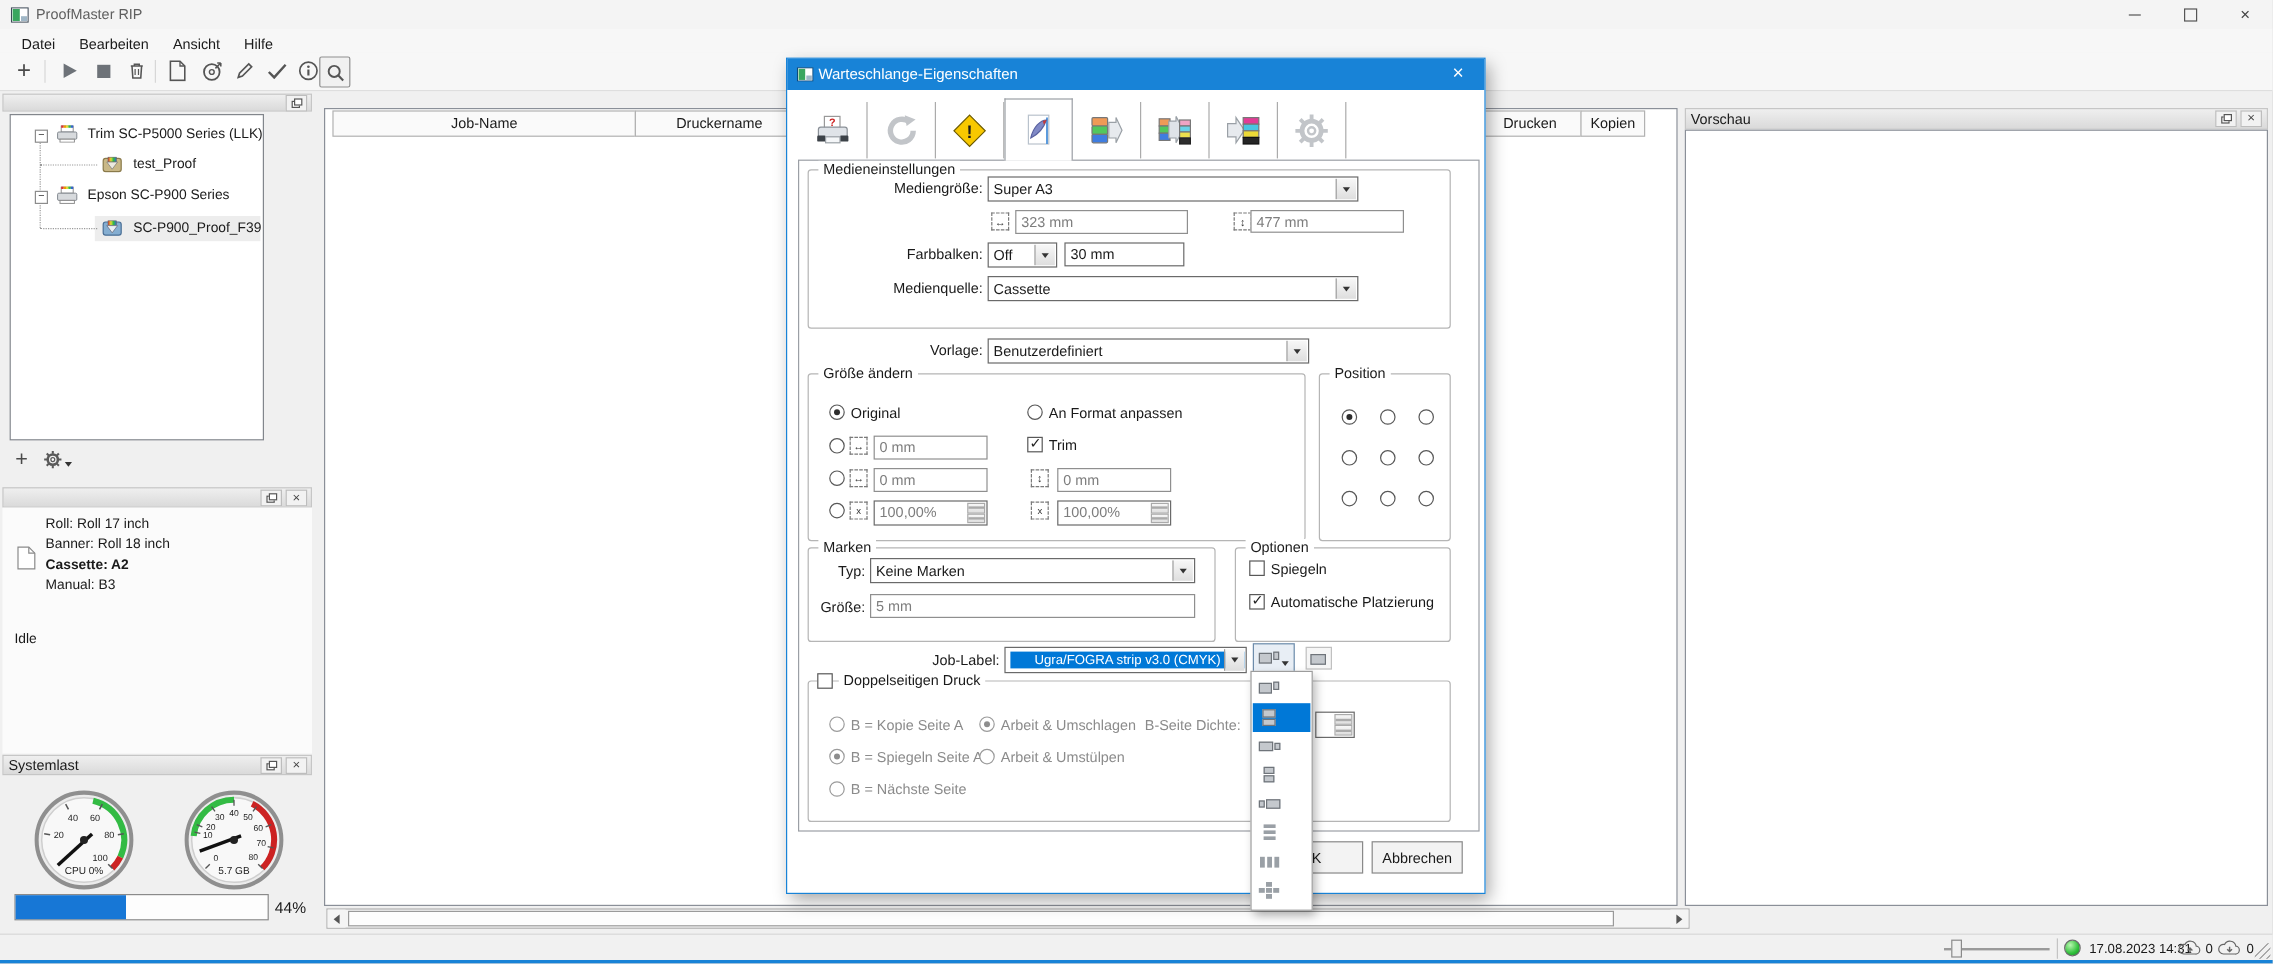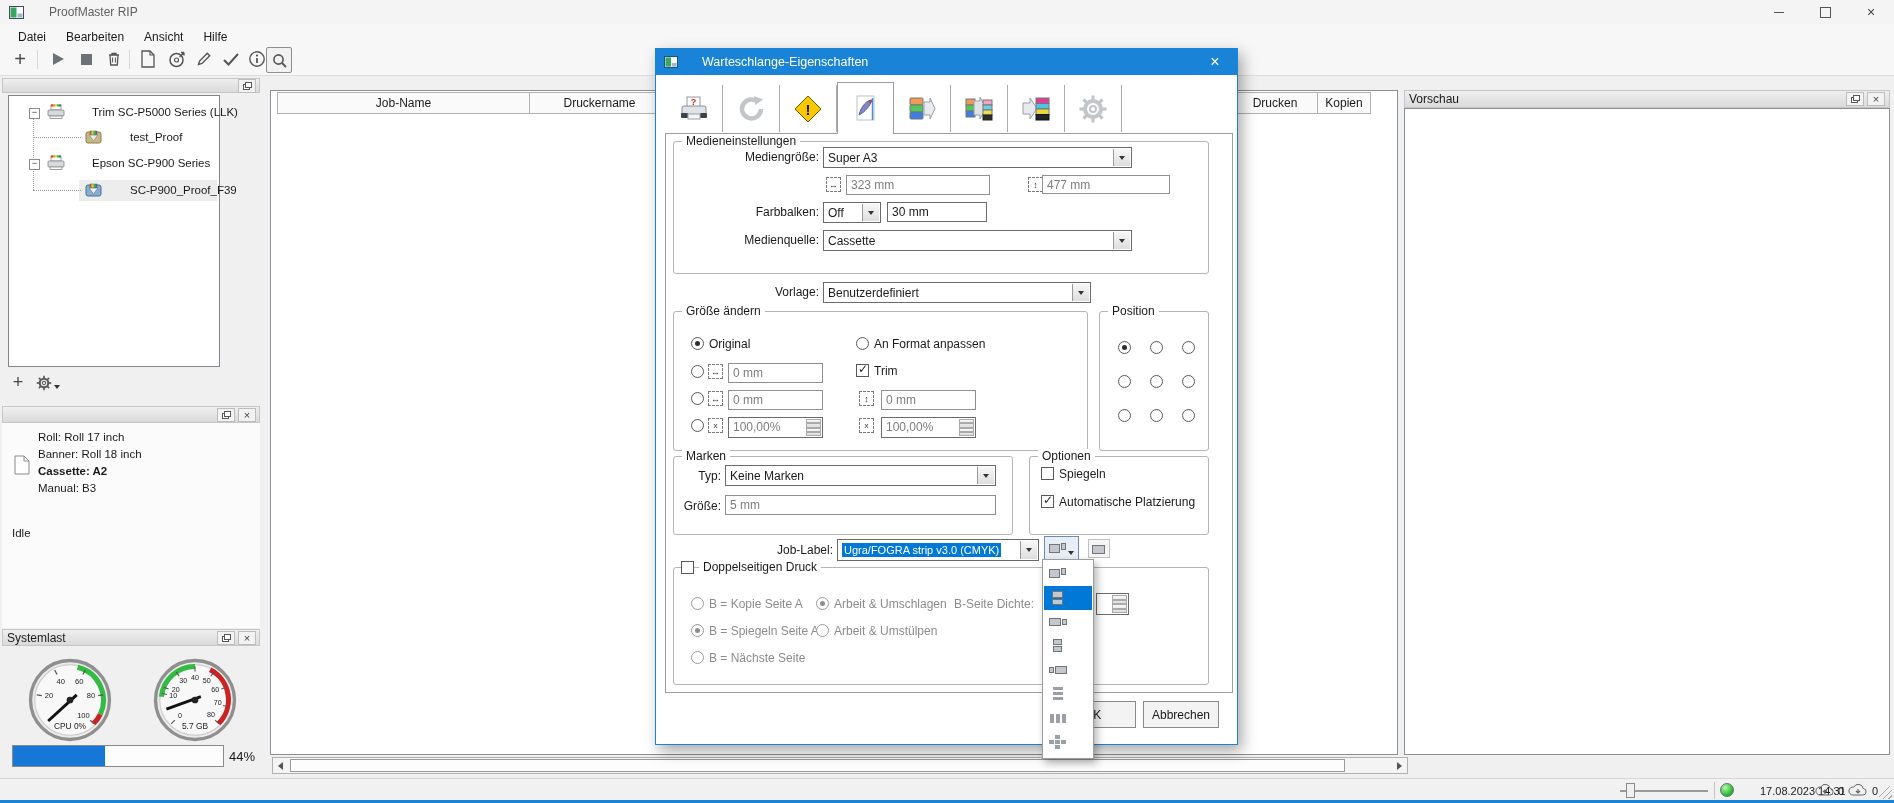--- a/index.html
+++ b/index.html
@@ -1,20 +1,20 @@
 <!DOCTYPE html>
 <html><head>
 <meta charset="utf-8">
 <style>
   html,body{margin:0;padding:0;background:#cfcfcf;}
   #root{position:relative;width:1894px;height:803px;background:#f0f0f0;overflow:hidden;
         font-family:"Liberation Sans","DejaVu Sans",sans-serif;font-size:12px;color:#1a1a1a;
         border-bottom:3px solid #1883d7;box-sizing:border-box;}
   .abs{position:absolute;}
-  .nowrap{white-space:nowrap;margin-left:19px;}
+  .nowrap{white-space:nowrap;}
   
   .titlebar{left:0;top:0;width:1894px;height:24px;background:#f4f4f4;}
   .title-text{left:30px;top:5px;color:#5f5f5f;font-size:12px;}
   .winbtn{top:0;width:46px;height:24px;display:flex;align-items:center;justify-content:center;color:#444;}
   .minbar{width:10px;height:1px;background:#555;}
   .maxbox{width:9px;height:9px;border:1px solid #555;}
   .menubar{left:0;top:24px;width:1894px;height:20px;background:#f7f7f7;display:flex;align-items:flex-end;padding-left:8px;box-sizing:border-box;}
   .menuitem{padding:0 10px;font-size:12px;}
   .toolbar{left:0;top:44px;width:1894px;height:31px;background:#f7f7f7;border-bottom:1px solid #dedede;}
   .tbtn{position:absolute;top:3px;width:24px;height:24px;display:flex;align-items:center;justify-content:center;}
@@ -51,21 +51,21 @@
   
   .prevpanel{left:1404px;top:108px;width:486px;height:647px;background:#fff;border:1px solid #8a8f98;box-sizing:border-box;}
   
   .statusbar{left:0;top:778px;width:1894px;height:22px;background:#f1f1f1;border-top:1px solid #d7d7d7;}
   .greenball{position:absolute;width:14px;height:14px;border-radius:50%;background:radial-gradient(circle at 35% 30%,#b9f7b0,#2fbf3a 60%,#168a24);border:1px solid #6d6d6d;box-sizing:border-box;}
   .grip{position:absolute;right:2px;bottom:2px;width:13px;height:13px;
         background:linear-gradient(135deg,transparent 0 40%,#aaa 40% 46%,transparent 46% 62%,#aaa 62% 68%,transparent 68% 84%,#aaa 84% 90%,transparent 90%);}
   
   .dialog{left:655px;top:48px;width:583px;height:697px;background:#fff;border:1px solid #1883d7;box-sizing:border-box;z-index:10;box-shadow:4px 6px 14px rgba(0,0,0,.35);}
   .dlg-title{position:absolute;left:0;top:0;width:100%;height:26px;background:#1883d7;display:flex;align-items:center;}
-  .dlg-title span{color:#fff;font-size:12.5px;margin-left:24px;}
+  .dlg-title span{color:#fff;font-size:12.5px;margin-left:4px;}
   .dlg-x{position:absolute;right:0;top:0;width:44px;height:26px;display:flex;align-items:center;justify-content:center;color:#fff;font-size:16px;}
   .tab{position:absolute;top:36px;width:57px;height:47px;display:flex;align-items:center;justify-content:center;border-right:1px solid #ababab;box-sizing:border-box;}
   .tab.active{top:33px;height:52px;background:#fff;border:1px solid #9b9fa5;border-bottom:none;z-index:3;}
   .pageframe{position:absolute;left:9px;top:84px;width:568px;height:560px;border:1px solid #9b9fa5;background:#fff;box-sizing:border-box;z-index:1;}
   .grp{position:absolute;border:1px solid #b5b5b5;border-radius:3px;z-index:2;}
   .gt{position:absolute;top:-8px;left:8px;background:#fff;padding:0 4px;font-size:12px;white-space:nowrap;}
   .lbl{position:absolute;font-size:12px;white-space:nowrap;z-index:2;}
   .lbl.r{text-align:right;}
   .lbl.dis{color:#8b8b8b;text-align:right;}
   .combo{position:absolute;background:#fff;border:1px solid #6a6a6a;box-sizing:border-box;display:flex;align-items:center;padding-left:4px;font-size:12px;z-index:2;}
@@ -612,21 +612,21 @@
     <div class="grp" style="left:373px;top:407px;width:178px;height:77px">
       <div class="gt">Optionen</div>
     </div>
     <div class="cb" style="left:385px;top:418px"></div>
     <div class="lbl" style="left:403px;top:418px">Spiegeln</div>
     <div class="cb chk" style="left:385px;top:446px"></div>
     <div class="lbl" style="left:403px;top:446px">Automatische Platzierung</div>
 
     <div class="lbl r" style="left:103px;top:494px;width:74px">Job-Label:</div>
     <div class="combo" style="left:181px;top:490px;width:202px;height:22px">
-      <span style="background:#0078d7;color:#fff;font-size:11px;padding:1px 2px;white-space:nowrap">Ugra/FOGRA strip v3.0 (CMYK)</span>
+      <span style="background:#0078d7;color:#fff;font-size:11px;padding:1px 20px;white-space:nowrap">Ugra/FOGRA strip v3.0 (CMYK)</span>
       <div class="arr">
           <div class="tri-d"></div>
         </div>
     </div>
     <div class="btn" style="left:388px;top:487px;width:35px;height:25px;background:#e8eef5;border-color:#6d8cab">
       <div class="lic v1"></div>
       <div class="tri-d" style="margin-left:1px;margin-top:9px"></div>
     </div>
     <div class="btn" style="left:432px;top:490px;width:22px;height:19px;border-color:#c0c0c0;background:#f6f6f6">
       <div class="lic v9"></div>

